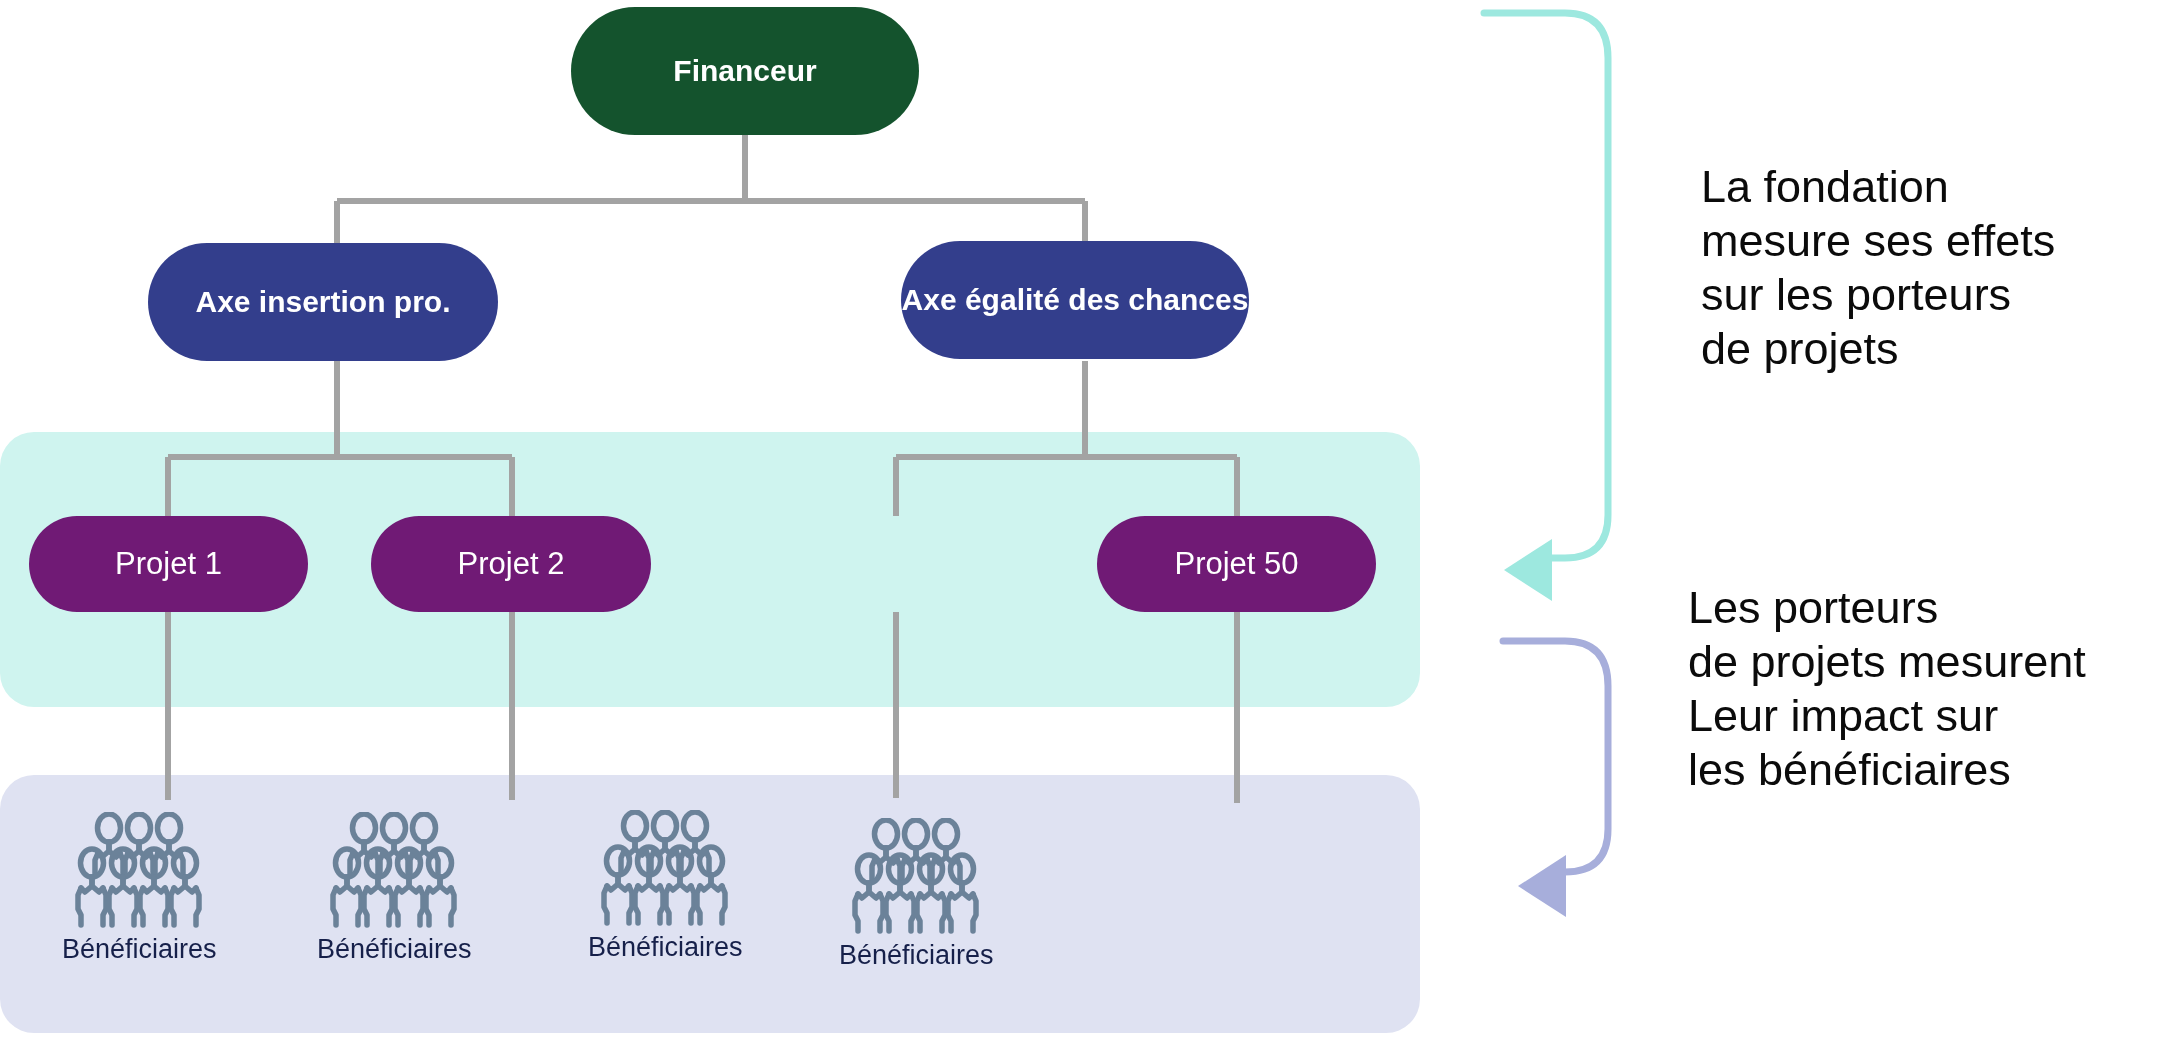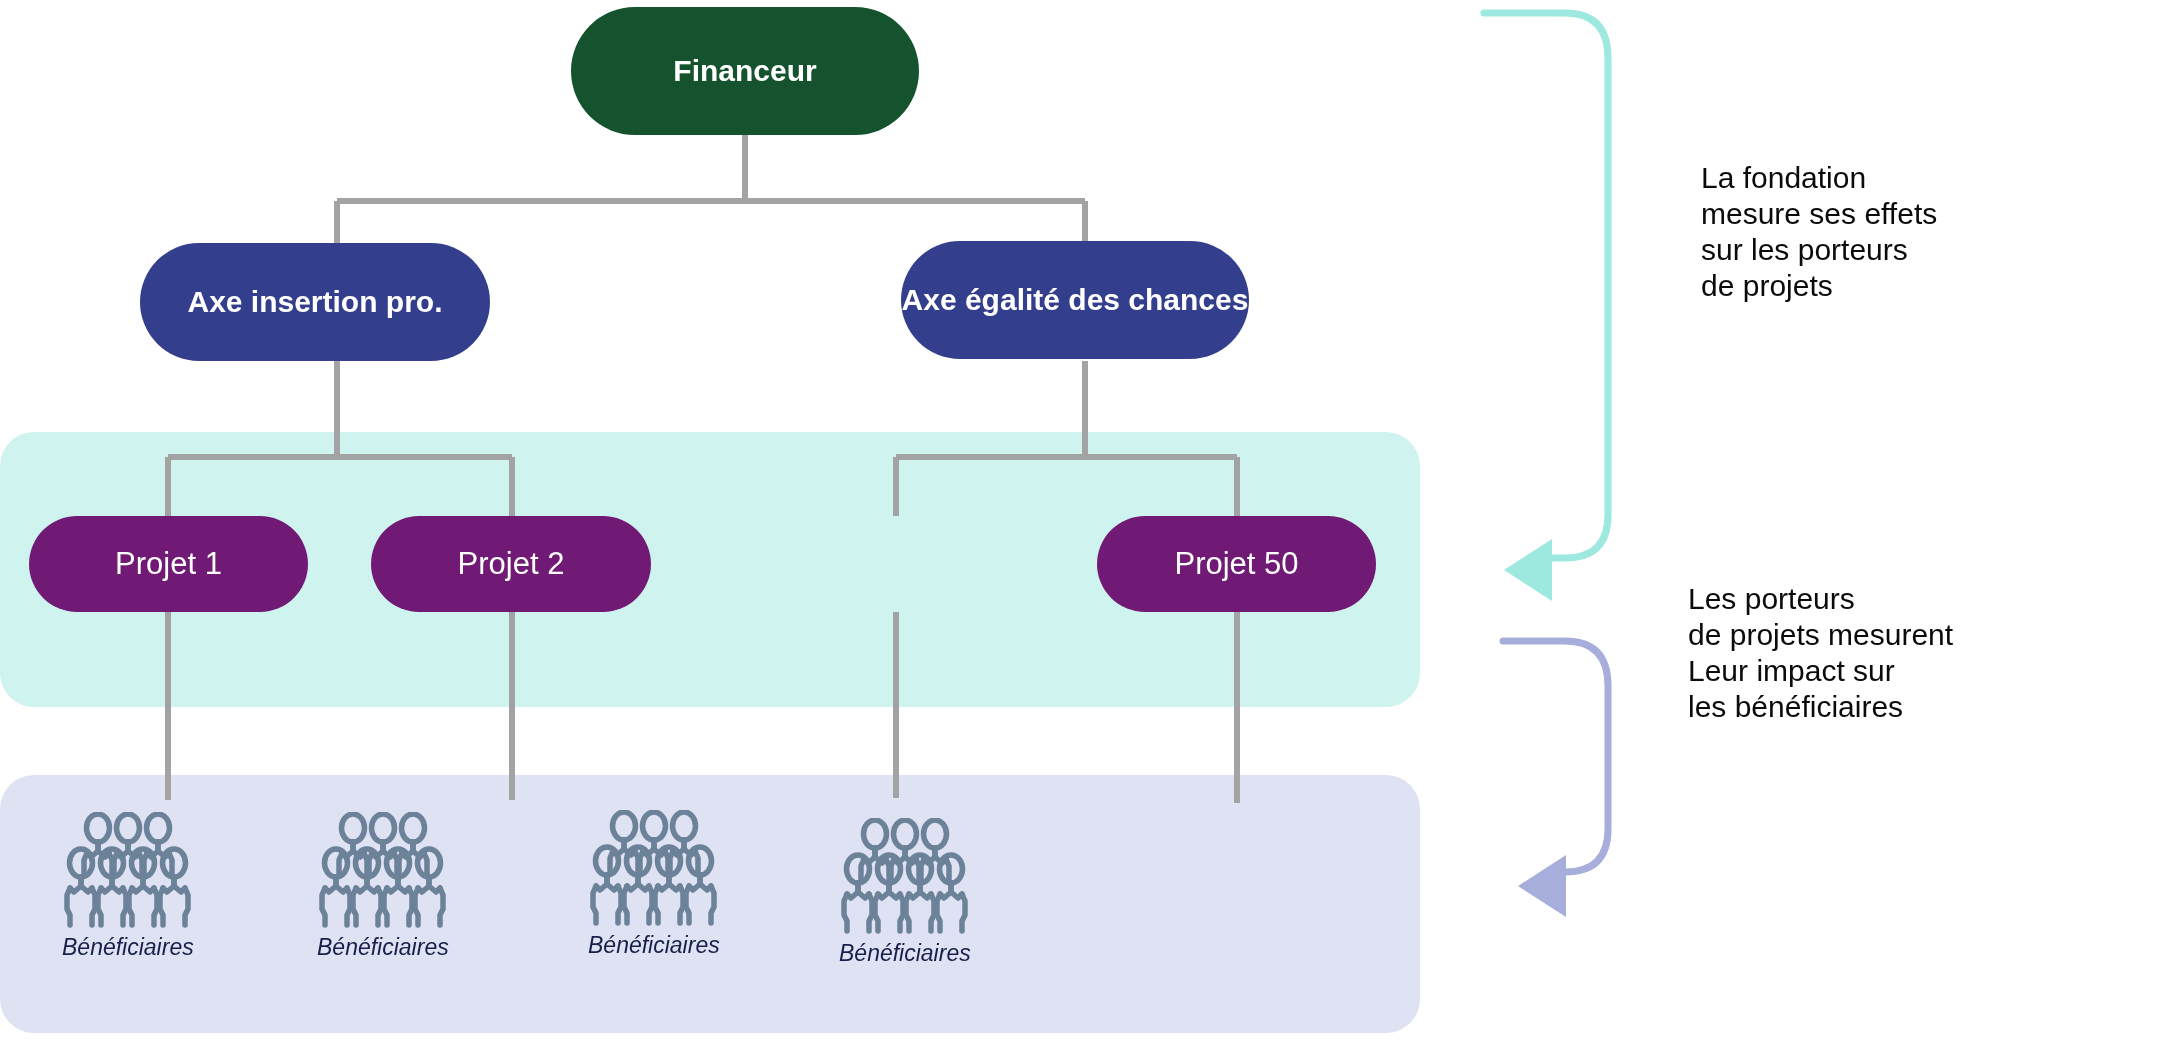--- a/index.html
+++ b/index.html
@@ -75,21 +75,21 @@
   }
 
   .node-axis {
     background: #333E8C;
     border-radius: 60px;
     font-size: 30px;
     font-weight: 700;
     height: 118px;
   }
   #node-axis-0 {
-    left: 140px;
+    left: 148px;
     top: 243px;
     width: 350px;
     align-items: center;
   }
   #node-axis-1 {
     left: 901px;
     top: 241px;
     width: 348px;
   }
 
@@ -113,36 +113,35 @@
     position: absolute;
     display: flex;
     flex-direction: column;
     align-items: center;
   }
   .beneficiary-icon {
     display: block;
   }
   .beneficiary-label {
     color: #16204A;
-    font-size: 23px;
+    font-size: 27px;
     font-weight: 400;
     margin-top: 4px;
     white-space: nowrap;
-    font-style: italic;
   }
   #beneficiary-0 { left: 62px;  top: 812px; }
   #beneficiary-1 { left: 317px; top: 812px; }
   #beneficiary-2 { left: 588px; top: 810px; }
   #beneficiary-3 { left: 839px; top: 818px; }
 
   
   .annotation {
     position: absolute;
     color: #0B0B0B;
-    font-size: 30px;
+    font-size: 45px;
     line-height: 1.20;
     font-weight: 400;
     white-space: pre-line;
   }
   #annotation-0 { left: 1701px; top: 160px; }
   #annotation-1 { left: 1688px; top: 581px; }
 </style>
 </head>
 <body>
 

